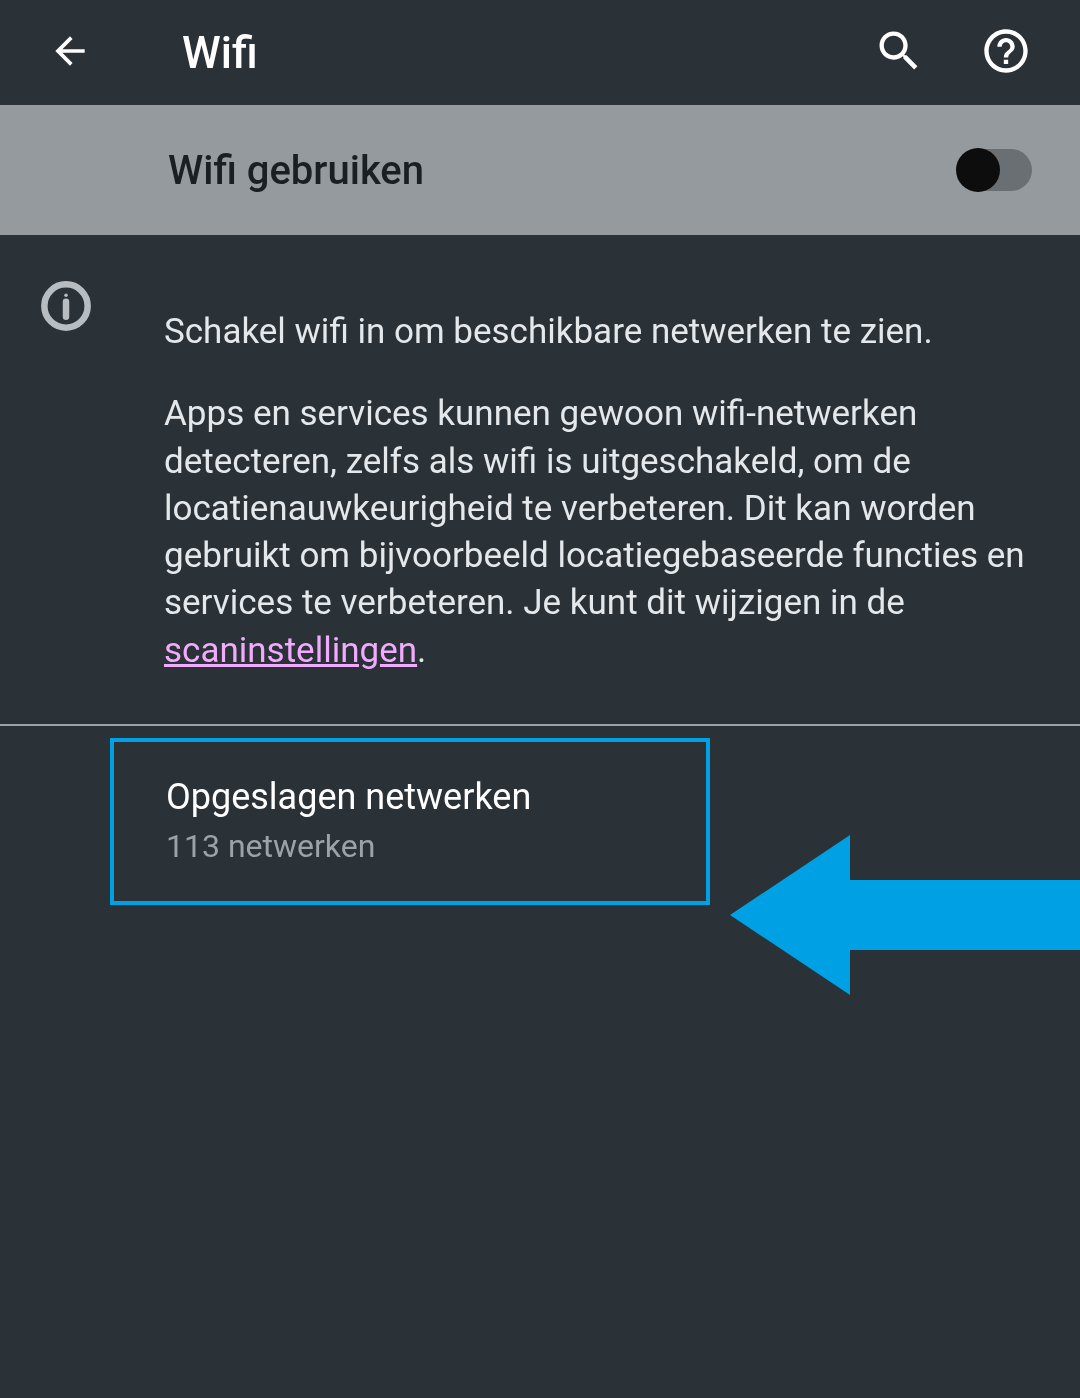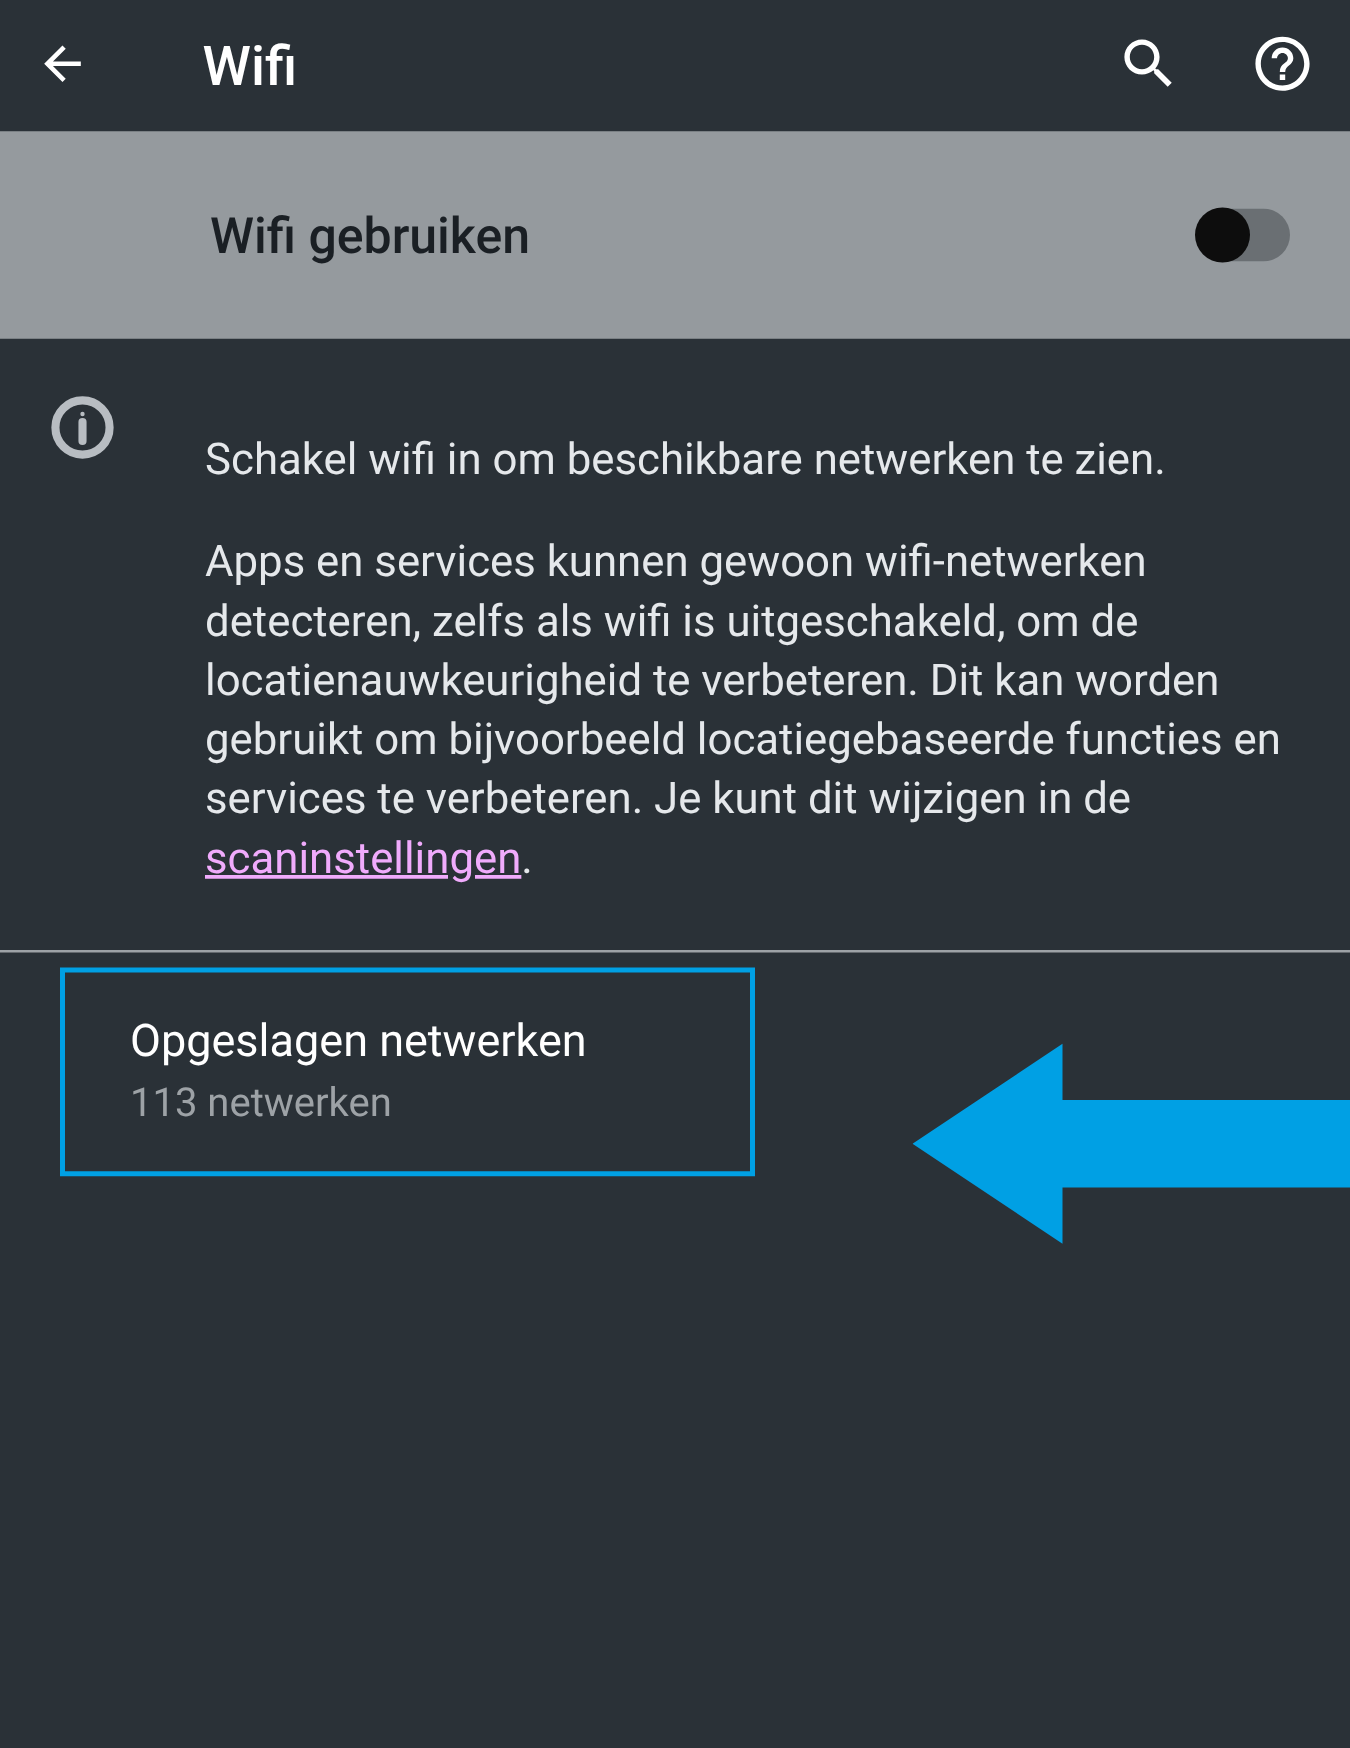--- a/index.html
+++ b/index.html
@@ -12,21 +12,21 @@
       height: 1398px;
       background-color: #2a3137;
       font-family: Roboto, Arial, sans-serif;
       overflow: hidden;
       position: relative;
     }
     .header {
       display: flex;
       align-items: center;
       height: 105px;
-      padding: 0 28px;
+      padding: 0 48px;
       gap: 40px;
     }
     .back-icon {
       width: 44px;
       height: 44px;
       fill: #ffffff;
     }
     .header-title {
       font-size: 44px;
       font-weight: 500;
@@ -39,21 +39,21 @@
       height: 52px;
       fill: #ffffff;
     }
     .header-right {
       display: flex;
       gap: 55px;
       align-items: center;
     }
     .toggle-section {
       background-color: #959a9e;
-      height: 166px;
+      height: 130px;
       display: flex;
       align-items: center;
       padding: 0 48px 0 168px;
       justify-content: space-between;
     }
     .toggle-label {
       font-size: 40px;
       font-weight: 500;
       color: #1a1f24;
     }
@@ -118,22 +118,22 @@
       margin-bottom: 8px;
     }
     .settings-item-subtitle {
       font-size: 32px;
       color: #9da2a6;
       line-height: 1.3;
     }
     .highlighted-item {
       border: 4px solid #00a0e4;
       padding: 34px 48px 34px 52px;
-      margin: 12px 0 12px 48px;
-      width: 556px;
+      margin: 12px 0 12px 110px;
+      width: 600px;
     }
     .arrow-annotation {
       position: absolute;
       right: 0;
       top: 825px;
       width: 350px;
       height: 180px;
     }
     .arrow-annotation svg {
       width: 100%;

